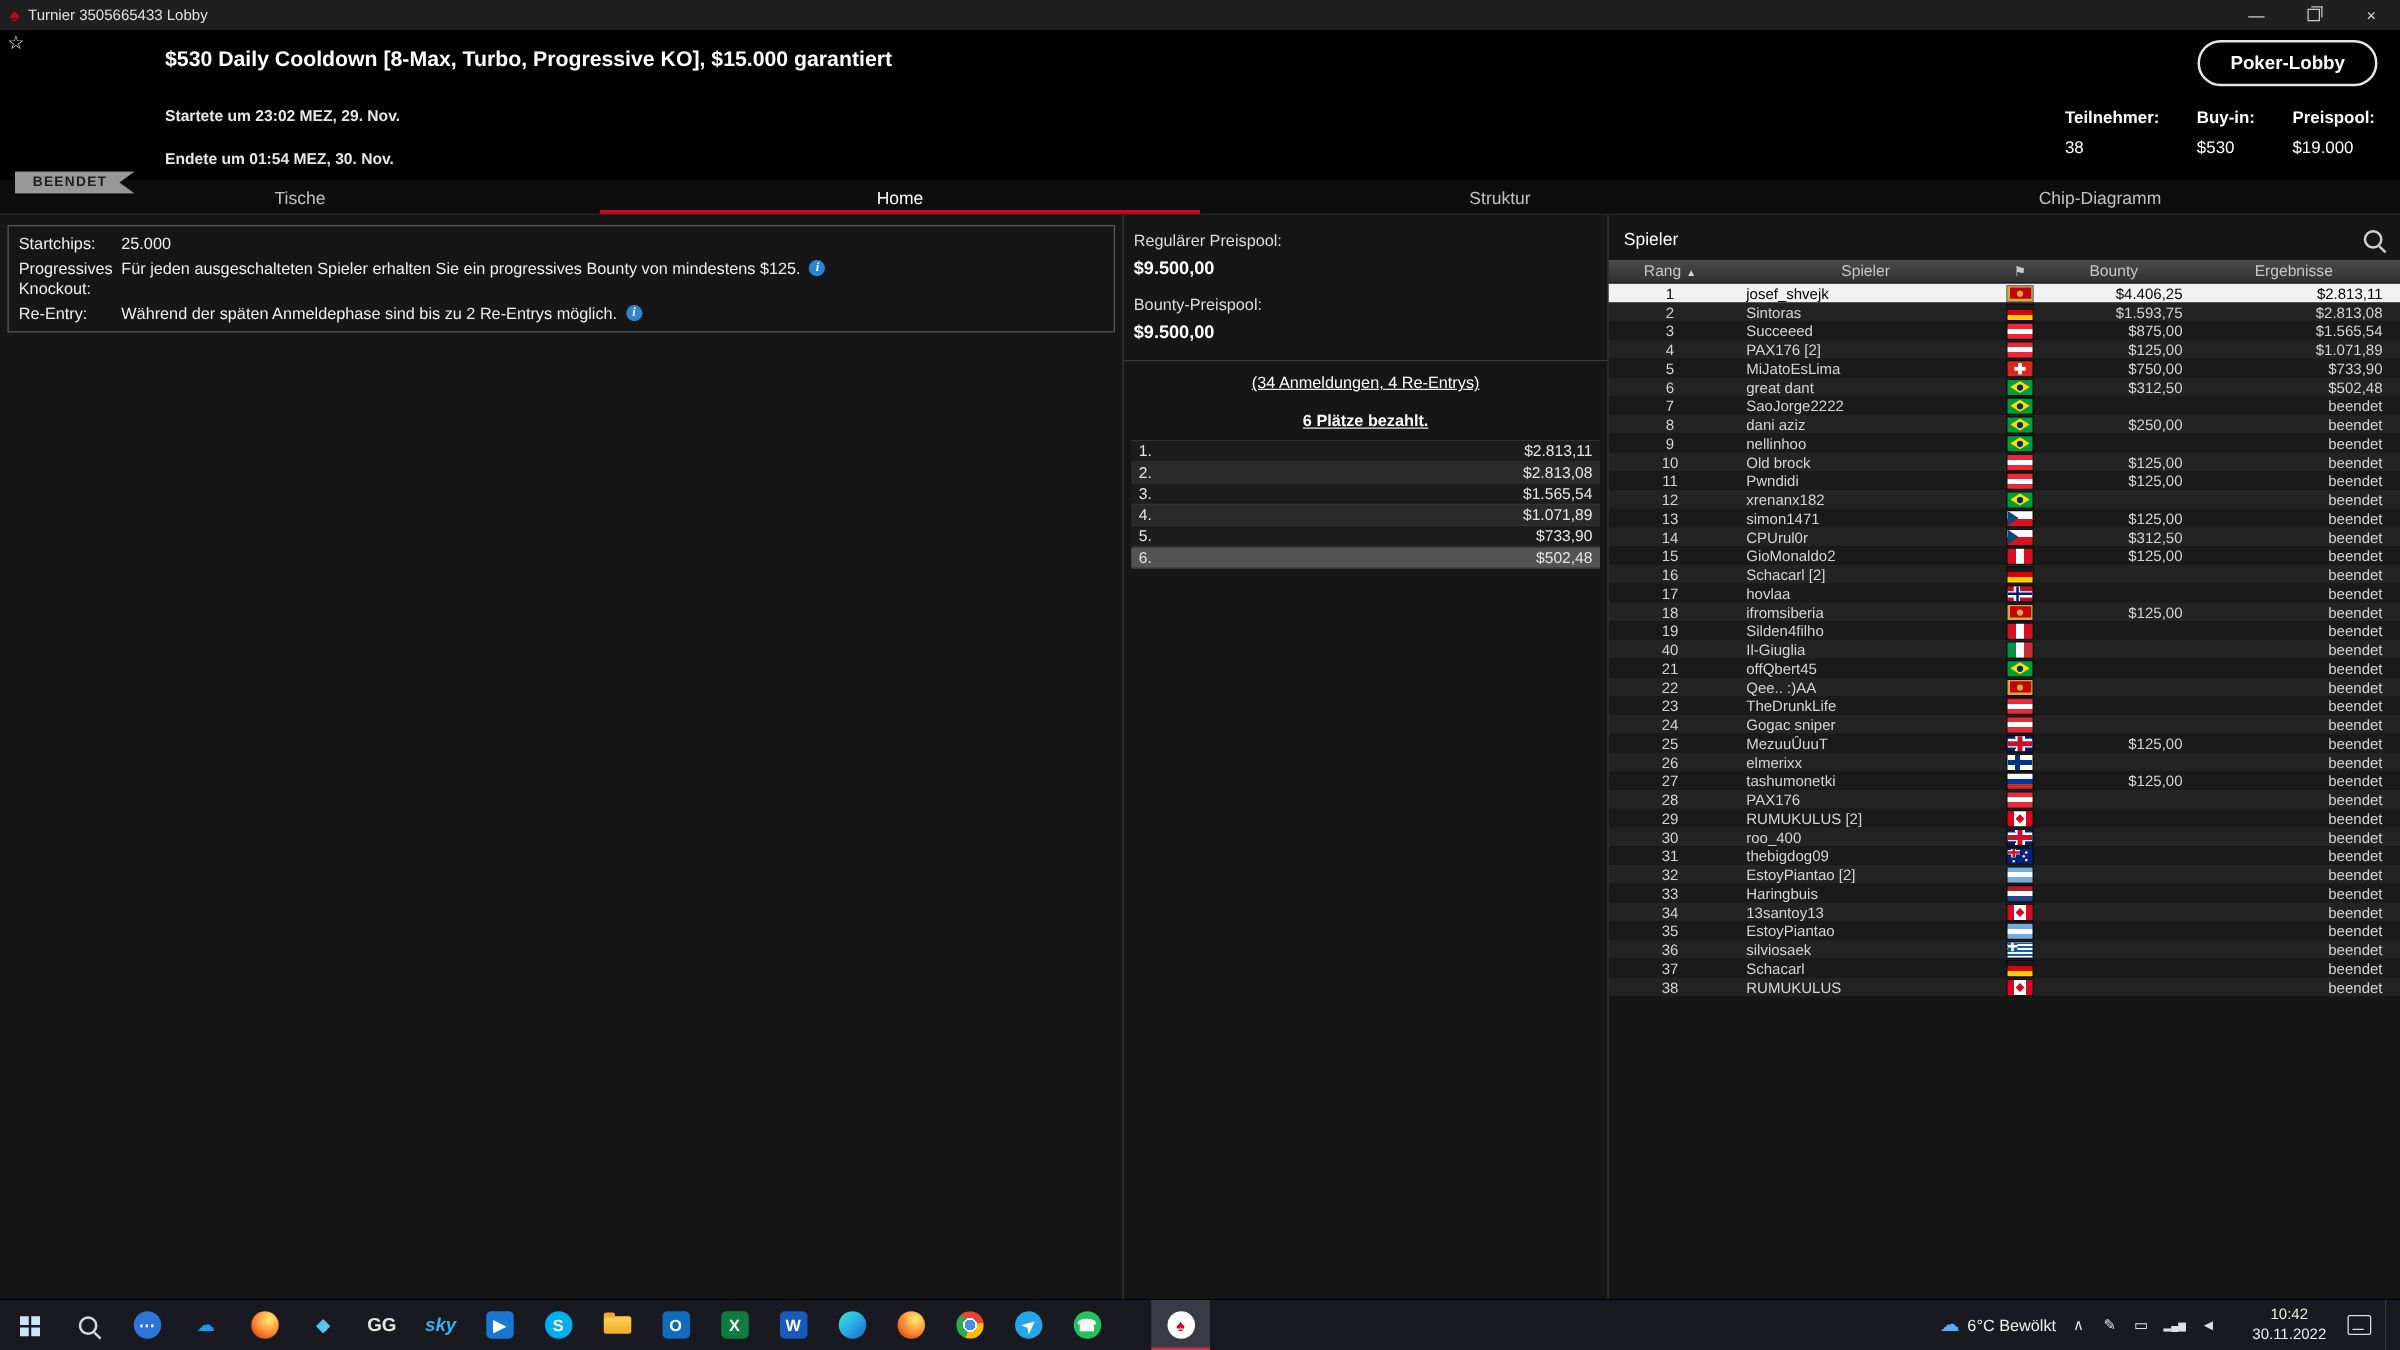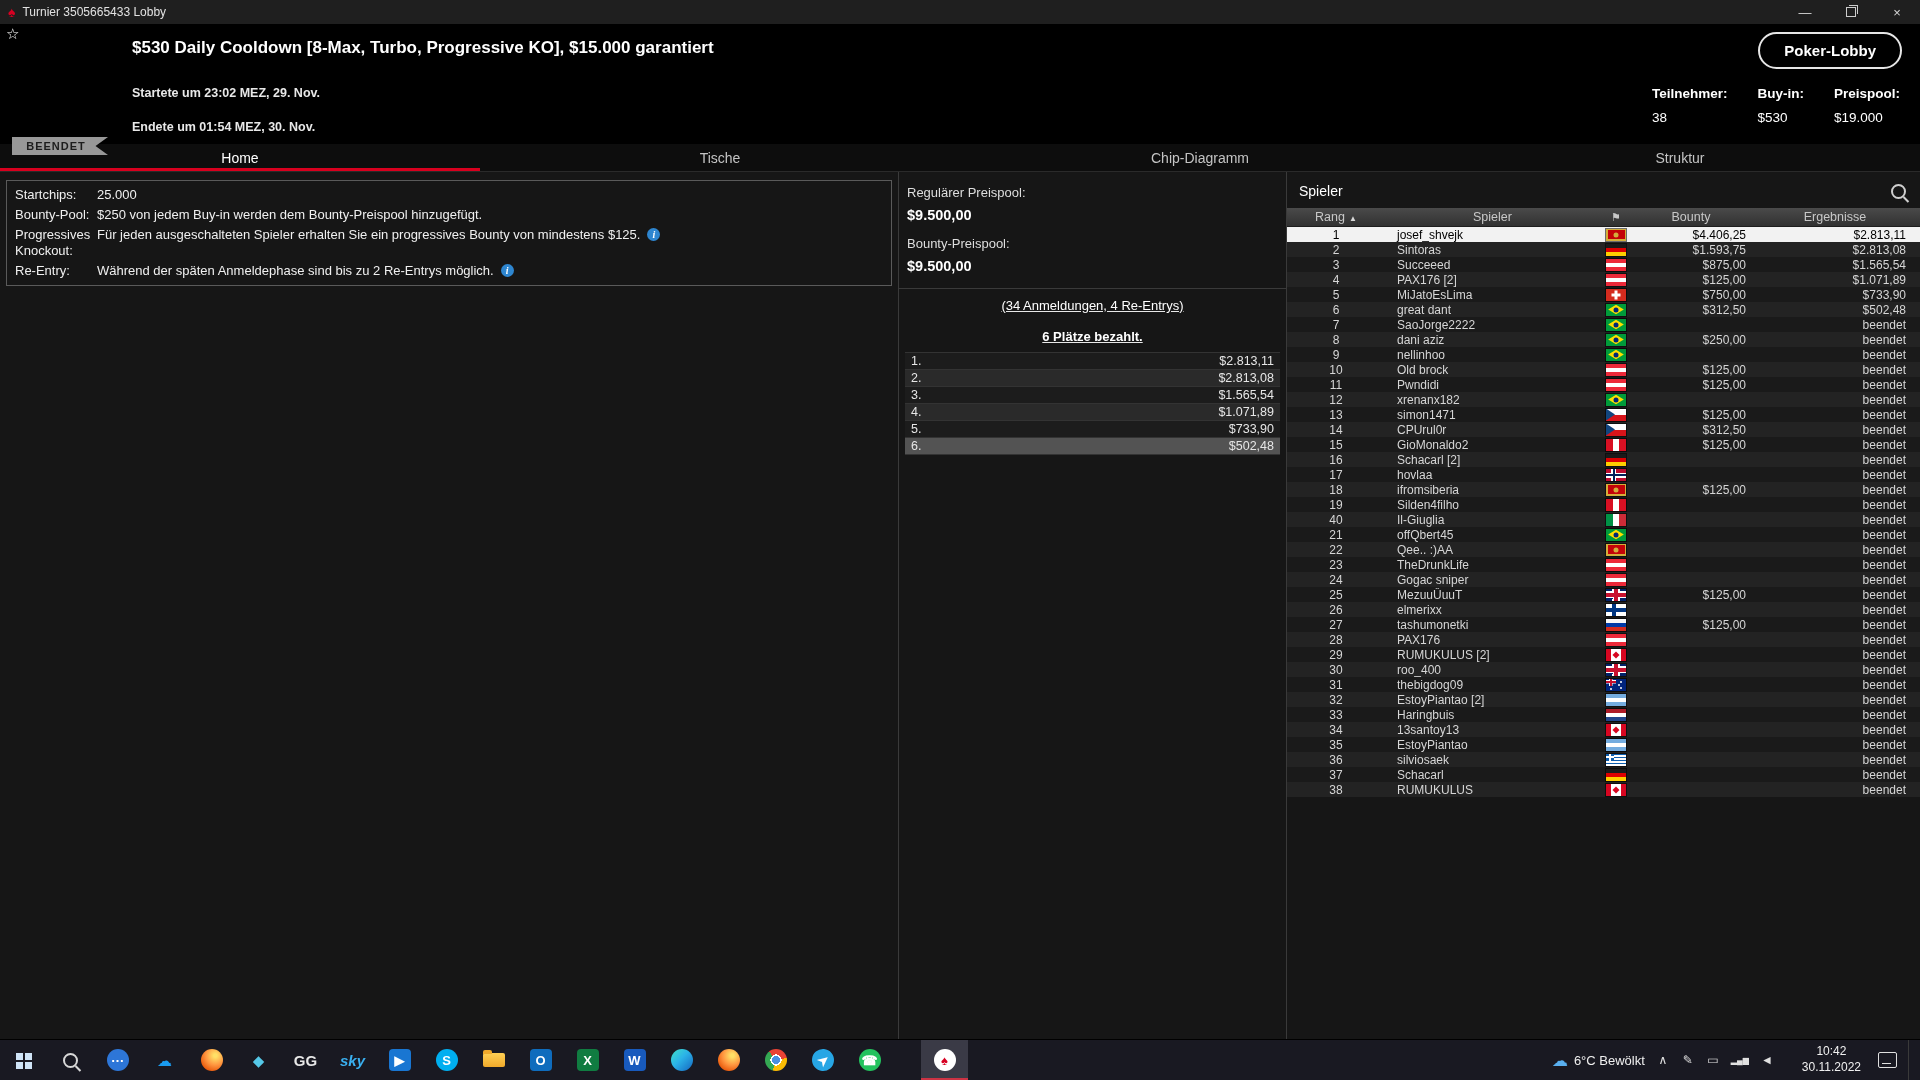--- a/index.html
+++ b/index.html
@@ -217,47 +217,42 @@
     <span class="stat-value">$530</span>
   </div>
         <div class="stat-col">
     <span class="stat-label">Preispool:</span>
     <span class="stat-value">$19.000</span>
   </div>
       </div>
   </div>
 
   <div class="tabbar">
+      <div class="tab">
+        <span class="tab-label">Tische</span>
+      </div>
       <div class="tab active">
         <span class="tab-label">Home</span>
         <span class="tab-underline"></span>
       </div>
       <div class="tab">
-        <span class="tab-label">Tische</span>
+        <span class="tab-label">Struktur</span>
       </div>
       <div class="tab">
         <span class="tab-label">Chip-Diagramm</span>
-      </div>
-      <div class="tab">
-        <span class="tab-label">Struktur</span>
       </div>
     </div>
 
   <div class="vline v1"></div>
   <div class="vline v2"></div>
 
   <div class="info-box">
       <div class="info-row">
     <span class="info-label">Startchips:</span>
     <span class="info-text">25.000</span>
-
-  </div>
-      <div class="info-row">
-    <span class="info-label">Bounty-Pool:</span>
-    <span class="info-text">$250 von jedem Buy-in werden dem Bounty-Preispool hinzugefügt.</span>
 
   </div>
       <div class="info-row">
     <span class="info-label">Progressives Knockout:</span>
     <span class="info-text">Für jeden ausgeschalteten Spieler erhalten Sie ein progressives Bounty von mindestens $125.</span>
     <span class="info-icon">i</span>
   </div>
       <div class="info-row">
     <span class="info-label">Re-Entry:</span>
     <span class="info-text">Während der späten Anmeldephase sind bis zu 2 Re-Entrys möglich.</span>

